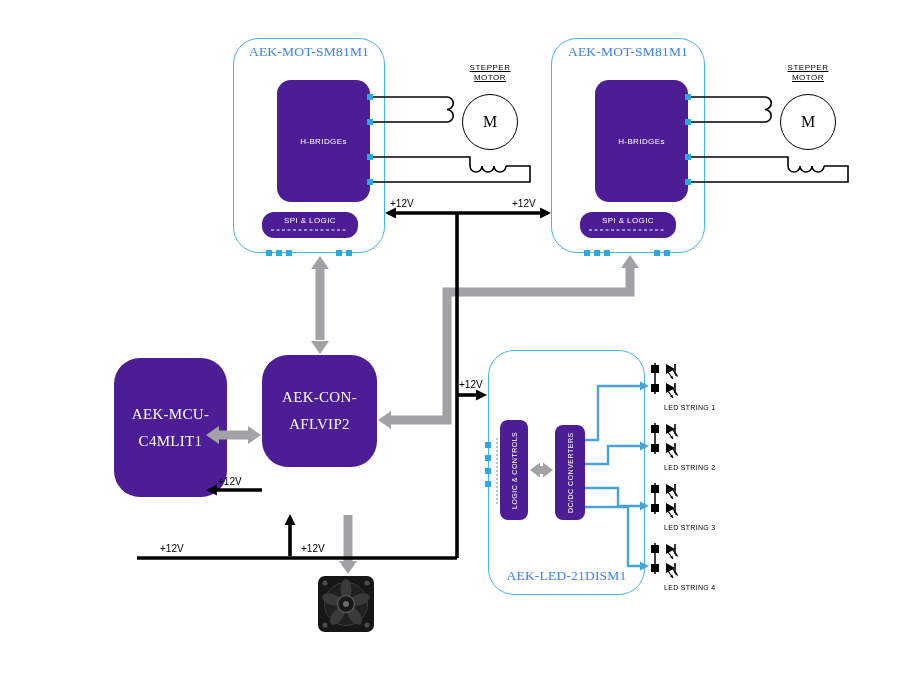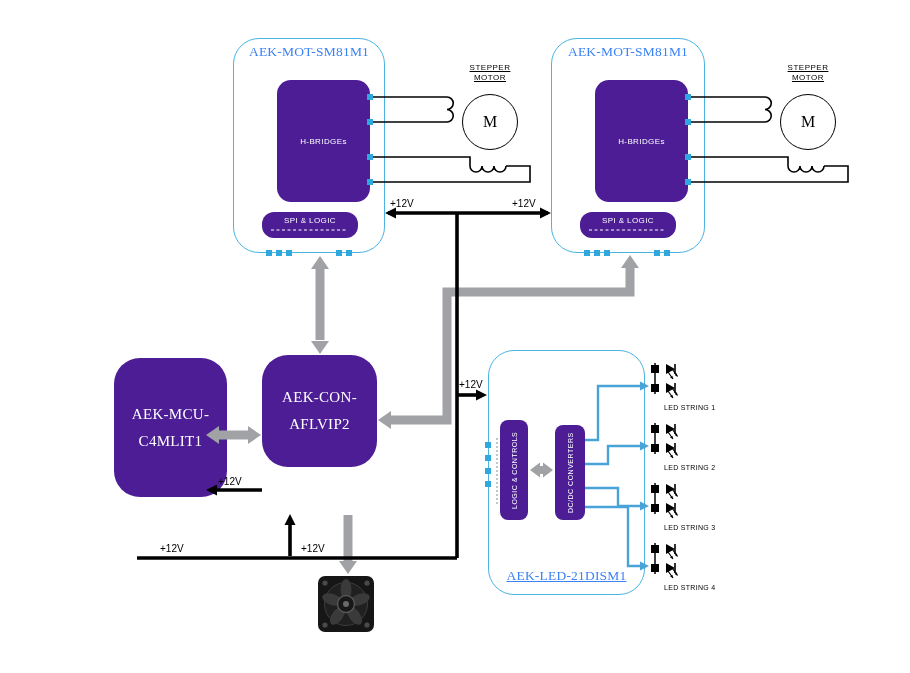--- a/index.html
+++ b/index.html
@@ -55,21 +55,21 @@
     <span>AEK-MCU-</span>
     <span>C4MLIT1</span>
   </div>
 
   <div class="blue bigblock" style="left:262px;top:355px;width:115px;height:112px;">
     <span>AEK-CON-</span>
     <span>AFLVIP2</span>
   </div>
 
   <div class="board" style="left:488px;top:350px;width:157px;height:245px;"></div>
-  <div class="title" style="left:488px;top:568px;width:157px;text-decoration:underline;">AEK-LED-21DISM1</div>
+  <div class="title" style="left:488px;top:568px;width:157px;">AEK-LED-21DISM1</div>
   <div class="blue vtext" style="left:500px;top:420px;width:28px;height:100px;">LOGIC &amp; CONTROLS</div>
   <div class="blue vtext" style="left:555px;top:425px;width:30px;height:95px;">DC/DC CONVERTERS</div>
 
   <div class="ledlabel" style="left:664px;top:404px;">LED STRING 1</div>
   <div class="ledlabel" style="left:664px;top:464px;">LED STRING 2</div>
   <div class="ledlabel" style="left:664px;top:524px;">LED STRING 3</div>
   <div class="ledlabel" style="left:664px;top:584px;">LED STRING 4</div>
 
   <div class="p12" style="left:390px;top:198px;">+12V</div>
   <div class="p12" style="left:512px;top:198px;">+12V</div>

